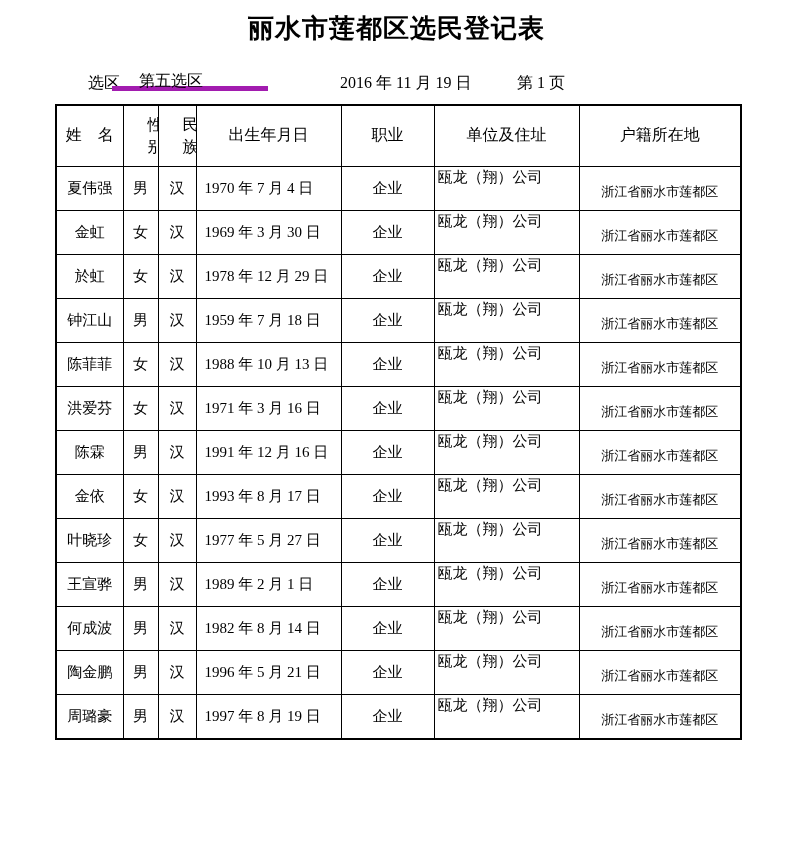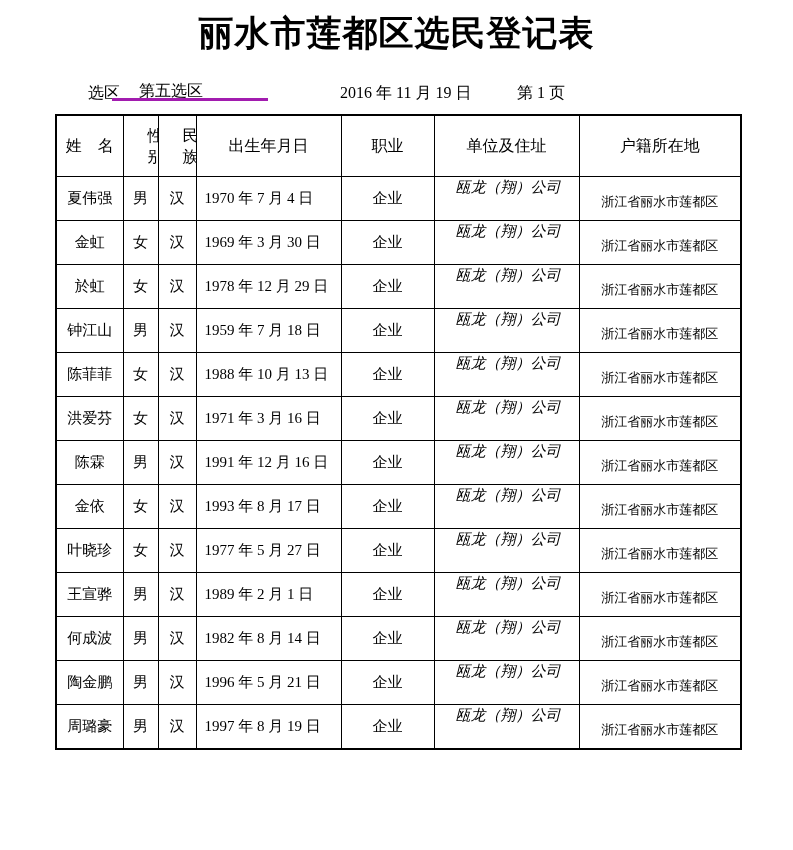--- a/index.html
+++ b/index.html
@@ -13,40 +13,40 @@
     position: relative;
     width: 793px;
     height: 850px;
     background: #ffffff;
     overflow: hidden;
   }
   .doc-title {
     margin: 0;
     padding-top: 14px;
     text-align: center;
-    font-size: 35px;
+    font-size: 26px;
     font-weight: bold;
     letter-spacing: 1px;
     line-height: 1.15;
   }
   .meta-row {
     position: relative;
     height: 22px;
     margin-top: 29px;
     font-size: 16px;
     padding-left: 44px;
   }
   .meta-row .district-label   { position: absolute; left: 88px;  top: 0; }
   .district-field {
     position: absolute;
     left: 112px;
     top: -2px;
     width: 156px;
     height: 20px;
-    border-bottom: 3px solid #a21caf;
+    border-bottom: 5px solid #a21caf;
     padding-left: 27px;
     box-sizing: border-box;
   }
   .meta-row .reg-date  { position: absolute; left: 340px; top: 0; }
   .meta-row .page-num  { position: absolute; left: 517px; top: 0; }
 
   table.voter-table {
     margin-left: 55px;
     margin-top: 9px;
     width: 685px;
@@ -74,21 +74,21 @@
   }
   .voter-table tbody td {
     height: 36px;
     font-size: 15px;
     vertical-align: middle;
   }
   .col-name  { text-align: center; }
   .col-gender, .col-eth { text-align: center; }
   .col-birth { text-align: left; padding-left: 8px !important; }
   .col-occ   { text-align: center; }
-  .col-unit  { text-align: center; vertical-align: top !important; padding: 1px 0 0 3px !important; font-style: italic; }
+  .col-unit  { text-align: left; vertical-align: top !important; padding: 1px 0 0 3px !important; }
   .col-res   { text-align: center; font-size: 13px !important; padding-top: 7px !important; }
 </style>
 </head>
 <body>
 
 <div class="page">
 
   <h1 class="doc-title">丽水市莲都区选民登记表</h1>
 
   <div class="meta-row">

